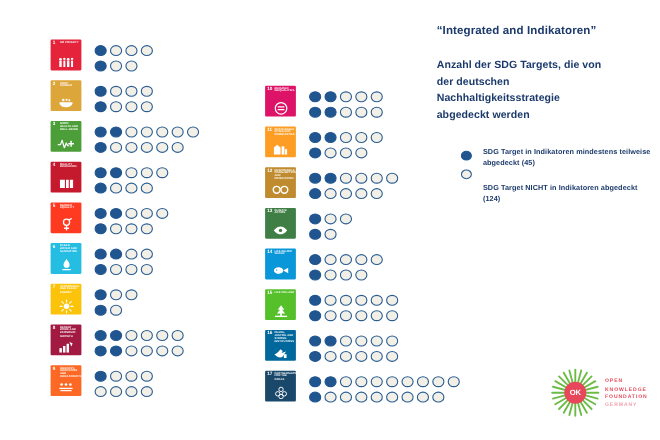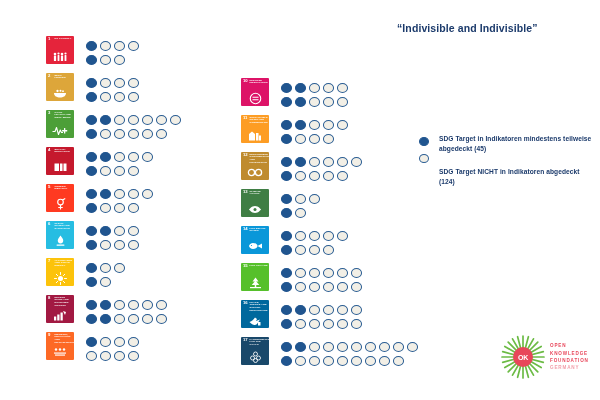--- a/index.html
+++ b/index.html
@@ -639,21 +639,22 @@
             <span class="dot"></span>
             <span class="dot"></span>
             <span class="dot"></span>
             <span class="dot"></span>
             <span class="dot"></span>
           </div>
         </div>
       </div>
     </div>
 
-  <div id="headline">“Indivisible and Indivisible”</div>
+  <div id="headline">“Integrated and Indikatoren”</div>
+  <div id="subhead">Anzahl der SDG Targets, die von der deutschen Nachhaltigkeitsstrategie abgedeckt werden</div>
 
   <div id="legend">
     <div class="leg-row">
       <span class="leg-dot filled"></span>
       <div class="leg-txt">SDG Target in Indikatoren mindestens teilweise abgedeckt (45)</div>
     </div>
     <div class="leg-row" id="leg2">
       <span class="leg-dot"></span>
       <div class="leg-txt">SDG Target NICHT in Indikatoren abgedeckt (124)</div>
     </div>

